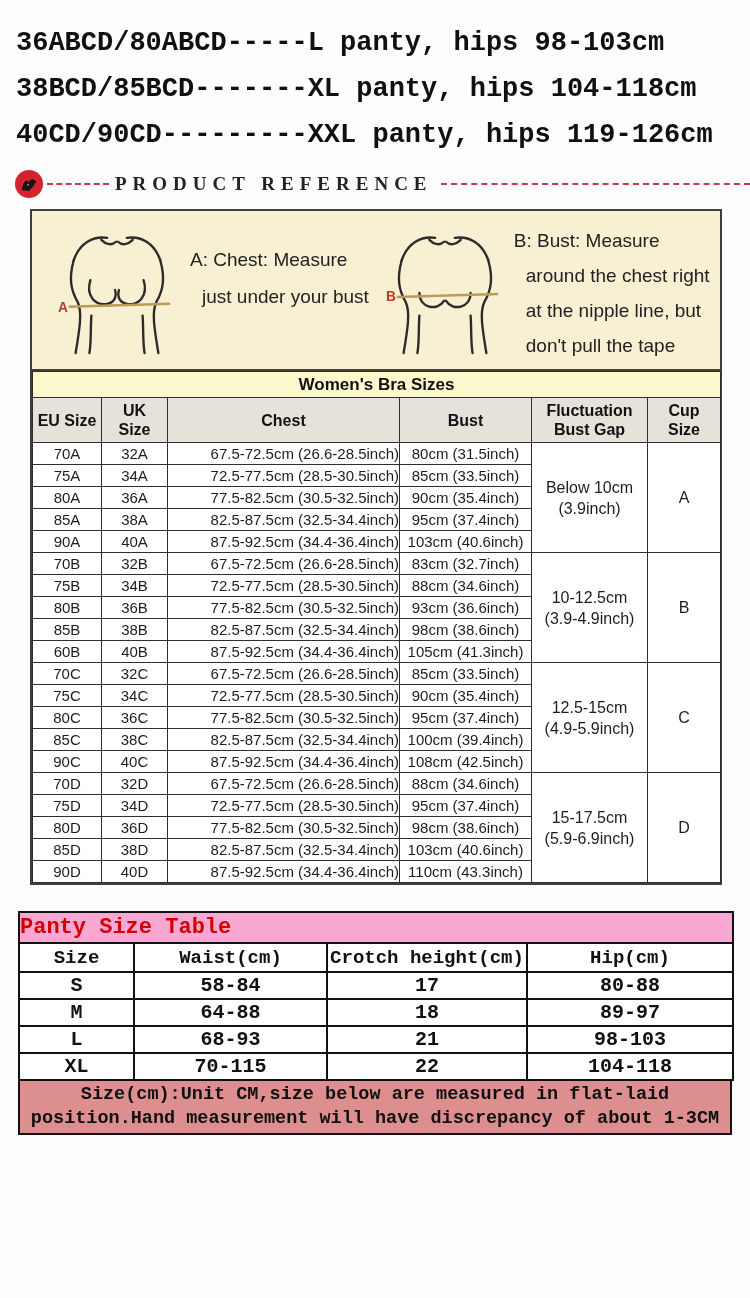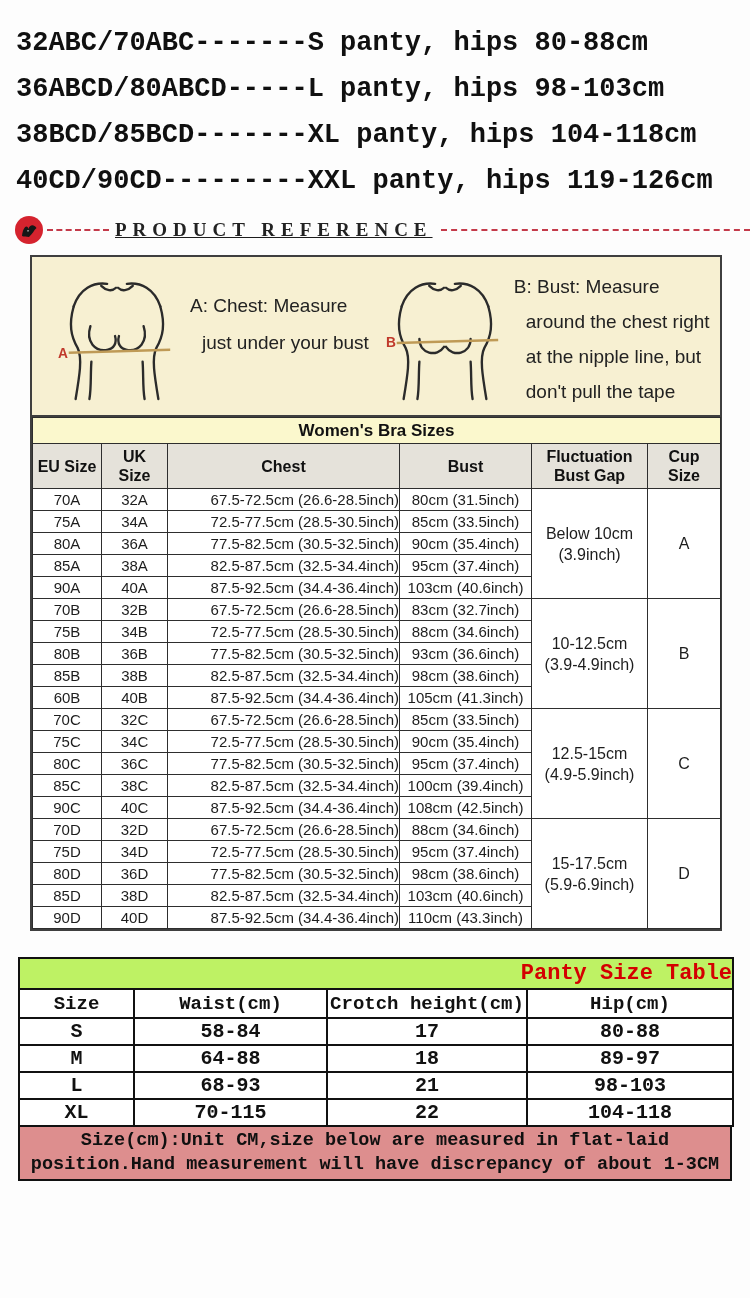--- a/index.html
+++ b/index.html
@@ -7,21 +7,21 @@
     width:750px; height:1298px; background:#fdfdfd; overflow:hidden;
     font-family:"Liberation Sans", sans-serif; color:#1c1c1c;
   }
   
   .top-notes { padding:20px 0 0 16px; }
   .top-notes .line {
     font-family:"Liberation Mono", monospace; font-weight:bold;
     font-size:27px; line-height:46px; height:46px; white-space:nowrap; color:#101010;
   }
   
-  .section-header { display:flex; align-items:center; height:34px; margin:9px 0 8px 14px;text-decoration:underline; }
+  .section-header { display:flex; align-items:center; height:34px; margin:9px 0 8px 14px; }
   .logo-wrap { width:30px; height:30px; flex:0 0 auto; }
   .dash { height:0; border-top:2px dashed #c43a4a; }
   .dash.short { width:62px; margin:0 6px 0 3px; }
   .dash.grow { flex:1 1 auto; margin-left:8px; }
   .sec-title {
     font-family:"Liberation Serif", serif; font-weight:bold; font-size:19px;
     letter-spacing:6px; color:#222; white-space:nowrap;
   }
   
   .ref-box { margin-left:30px; width:688px; border:2px solid #3f3f3f; background:#fff; }
@@ -52,36 +52,35 @@
   }
   .bra-table td { height:21px; line-height:21px; font-size:15px; text-align:center; color:#1d1d1d; }
   .bra-table td.chest { text-align:right; padding-left:7px; }
   .bra-table td.fluct { white-space:pre-line; font-size:16px; line-height:21px; }
   .bra-table td.cup { font-size:16px; }
   
   .panty-section { margin:26px 18px 0 18px; width:714px; }
   .panty-table { width:714px; table-layout:fixed; font-family:"Liberation Mono", monospace; font-weight:bold; }
   .panty-table td, .panty-table th { border:2px solid #111; padding:0; }
   .panty-table .panty-title-cell {
-    background:#bef264; color:#d40000; font-size:22px; height:29px;
-    text-align:right; line-height:29px;
+    background:#f9a8d4; color:#d40000; font-size:22px; height:29px;
+    text-align:left; line-height:29px;
   }
   .panty-table th { font-size:19px; height:27px; text-align:center; color:#111; background:#fff; }
   .panty-table td { font-size:20px; height:25px; text-align:center; color:#111; background:#fff; }
   .panty-note {
     border:2px solid #111; border-top:none; background:#dd8e8e; color:#101010;
     font-family:"Liberation Mono", monospace; font-weight:bold;
     font-size:18.5px; line-height:24px; text-align:center; padding:2px 0;
   }
 </style>
 </head>
 <body>
 
 <div class="top-notes">
-  <div class="line">32ABC/70ABC-------S panty, hips 80-88cm</div>
   <div class="line">36ABCD/80ABCD-----L panty, hips 98-103cm</div>
   <div class="line">38BCD/85BCD-------XL panty, hips 104-118cm</div>
   <div class="line">40CD/90CD---------XXL panty, hips 119-126cm</div>
 </div>
 
 <div class="section-header">
   <span class="logo-wrap">
     <svg width="30" height="30" viewBox="0 0 30 30">
       <circle cx="15" cy="15" r="14" fill="#d5232e"></circle>
       <path d="M8,21 C9,12 13,9 14.5,14 C15.5,9.5 20,9 22.5,13 C20,15 18.5,19 15,22 C12.5,21.5 10,22 8,21 Z" fill="#161616"></path>

